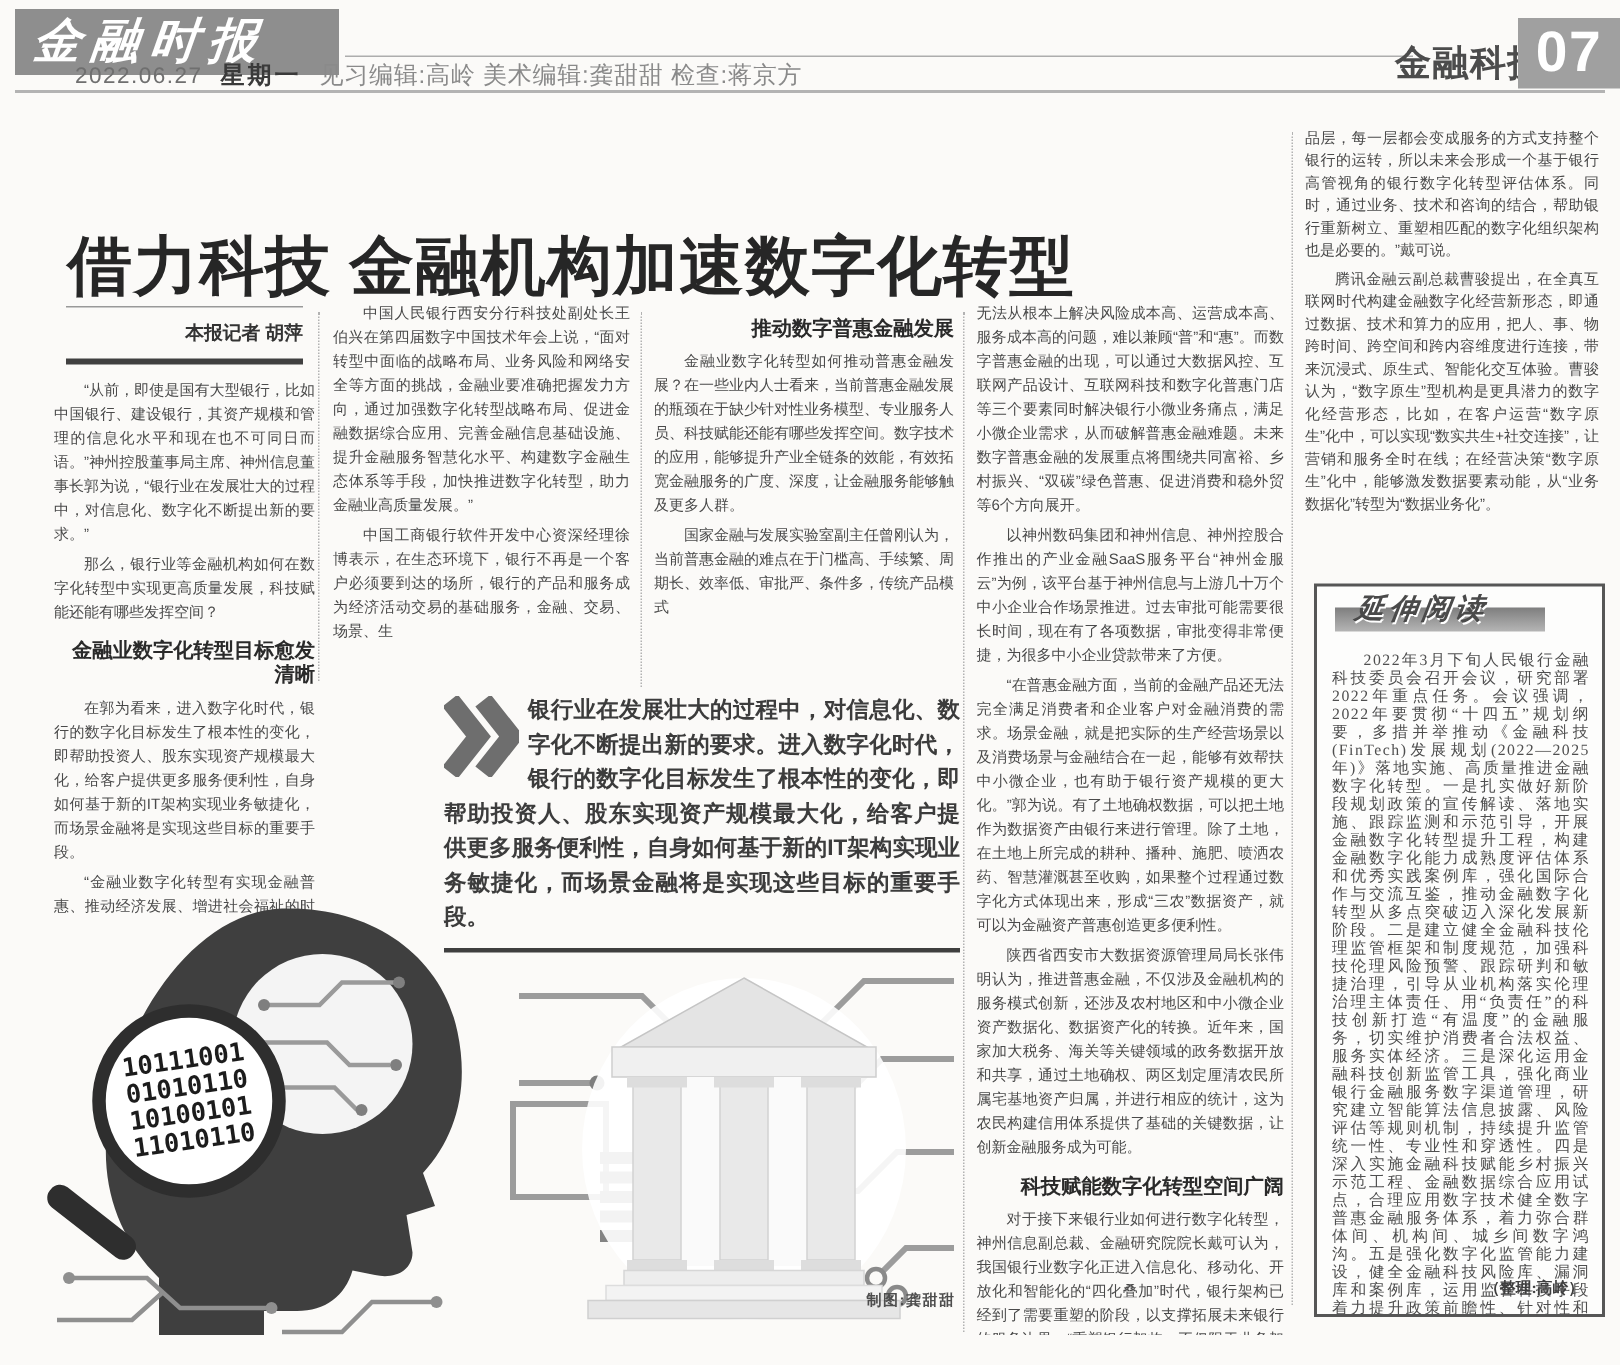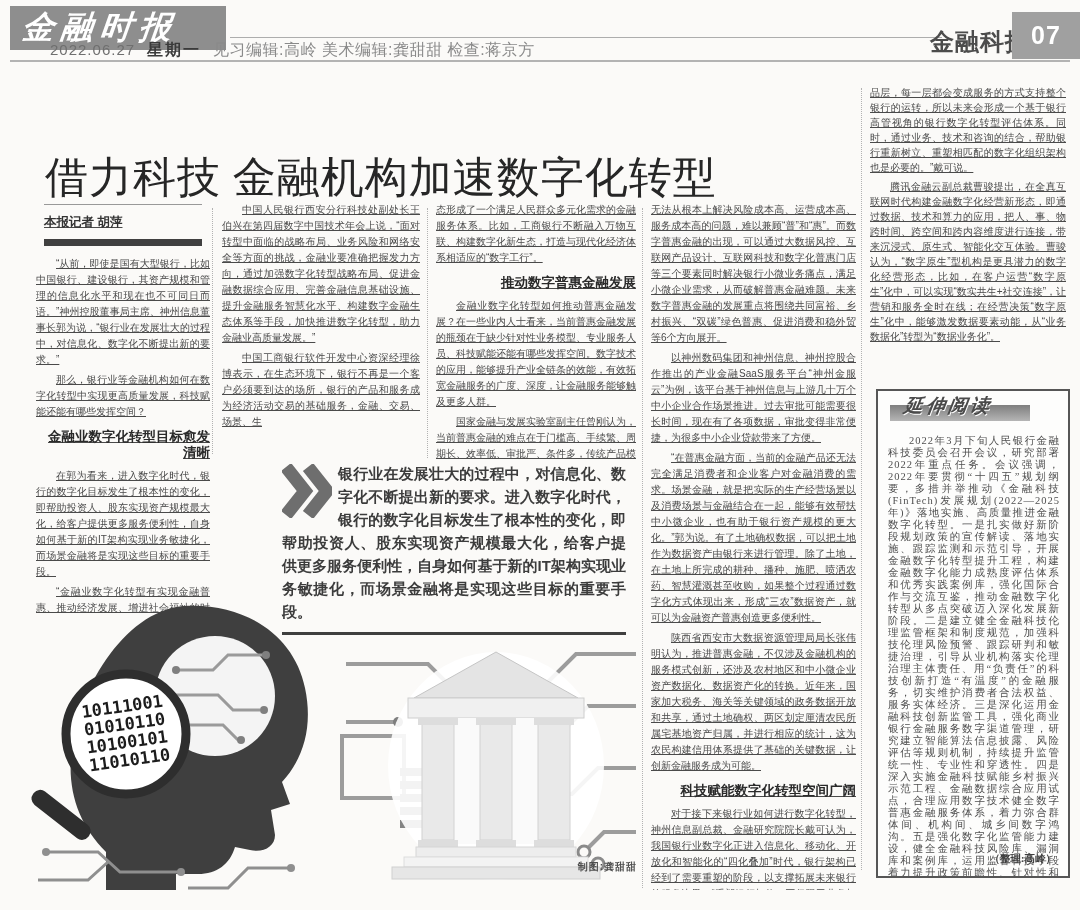--- a/index.html
+++ b/index.html
@@ -12,47 +12,47 @@
   .logo-text{color:#fff;font-family:"Liberation Serif","DejaVu Serif",serif;font-style:italic;font-weight:bold;
              font-size:32px;letter-spacing:7px;padding-left:12px;transform:skewX(-6deg);white-space:nowrap;}
   .hairline{left:230px;top:37px;width:712px;height:1px;background:#adadad;}
   .date-row{left:14px;top:40px;display:flex;align-items:baseline;gap:12px;white-space:nowrap;margin-left:36px;}
   .date{font-size:15px;color:#6f6f6f;letter-spacing:1px;}
   .weekday{font-size:16px;color:#3a3a3a;font-weight:bold;letter-spacing:2px;}
   .editors{font-size:16px;color:#8a8a8a;letter-spacing:0.5px;}
   .header-rule{left:10px;top:60px;width:1060px;height:2px;background:#b3b3b3;}
   .section-title{left:930px;top:26px;width:78px;font-size:24px;color:#4c4c4c;font-weight:600;letter-spacing:1px;white-space:nowrap;}
   .page-box{left:1012px;top:12px;width:68px;height:47px;background:#a0a0a0;display:flex;align-items:center;justify-content:center;}
-  .page-no{color:#fff;font-size:25px;font-weight:bold;letter-spacing:1px;}
+  .page-no{color:#fff;font-size:38px;font-weight:bold;letter-spacing:1px;}
 
   
   .headline{left:45px;top:120px;width:980px;font-family:"Liberation Serif","DejaVu Serif",serif;
-            font-weight:400;font-size:43px;color:#262626;letter-spacing:1px;white-space:nowrap;}
-
-  
-  .col{font-size:10px;line-height:16px;text-align:justify;color:#4a4a4a;overflow:hidden;text-decoration:underline;}
+            font-weight:700;font-size:43px;color:#262626;letter-spacing:1px;white-space:nowrap;}
+
+  
+  .col{font-size:10px;line-height:16px;text-align:justify;color:#4a4a4a;overflow:hidden;}
   .col p{margin:0 0 4px 0;text-indent:2em;}
   .col p.cont{text-indent:0;}
   .col1{left:36px;top:202px;width:174px;height:412px;}
   .col2{left:222px;top:202px;width:198px;height:256px;}
   .col3{left:436px;top:202px;width:200px;height:258px;}
   .col4{left:651px;top:202px;width:205px;height:688px;}
   .col5{left:870px;top:85px;width:196px;height:302px;line-height:15px;}
-  .byline{text-align:left;font-size:12.5px;font-weight:bold;color:#333;border-top:1px solid #999;
-          border-bottom:7px solid #404040;padding:9px 0;margin:2px 8px 10px;text-indent:0;}
+  .byline{text-align:right;font-size:12.5px;font-weight:bold;color:#333;border-top:1px solid #999;
+          border-bottom:4px solid #404040;padding:9px 0;margin:2px 8px 10px;text-indent:0;}
   .subhead{text-align:right;font-weight:bold;font-size:13.5px;color:#2a2a2a;margin:9px 0 7px;text-indent:0;}
 
   .vdiv{width:0;border-left:1px dotted #b2b2b2;}
   .d1{left:212px;top:208px;height:246px;}
   .d2{left:427px;top:208px;height:250px;}
   .d3{left:642px;top:208px;height:680px;}
   .d4{left:861px;top:88px;height:782px;}
 
   
-  .pullquote{left:282px;top:462px;width:344px;font-size:15px;line-height:23px;font-weight:bold;
+  .pullquote{left:296px;top:462px;width:344px;font-size:15px;line-height:23px;font-weight:bold;
              color:#3c3c3c;text-align:justify;}
   .pq-chevron{float:left;width:50px;height:54px;margin:2px 6px 2px 0;}
   .pq-rule{border-bottom:3px solid #3f3f3f;margin-top:9px;}
 
   
   .head-illo{left:28px;top:600px;}
   .building-illo{left:336px;top:636px;}
   .illo-credit{left:545px;top:860px;width:92px;font-size:10px;font-weight:bold;color:#4e4e4e;text-align:right;letter-spacing:1px;}
 
   
@@ -102,21 +102,20 @@
   <p>在郭为看来，进入数字化时代，银行的数字化目标发生了根本性的变化，即帮助投资人、股东实现资产规模最大化，给客户提供更多服务便利性，自身如何基于新的IT架构实现业务敏捷化，而场景金融将是实现这些目标的重要手段。</p>
   <p>“金融业数字化转型有实现金融普惠、推动经济发展、增进社会福祉的时代要义。”</p>
 </div>
 
 <div class="abs col col2">
   <p>中国人民银行西安分行科技处副处长王伯兴在第四届数字中国技术年会上说，“面对转型中面临的战略布局、业务风险和网络安全等方面的挑战，金融业要准确把握发力方向，通过加强数字化转型战略布局、促进金融数据综合应用、完善金融信息基础设施、提升金融服务智慧化水平、构建数字金融生态体系等手段，加快推进数字化转型，助力金融业高质量发展。”</p>
   <p>中国工商银行软件开发中心资深经理徐博表示，在生态环境下，银行不再是一个客户必须要到达的场所，银行的产品和服务成为经济活动交易的基础服务，金融、交易、场景、生</p>
 </div>
 
 <div class="abs col col3">
-  <p class="cont">态形成了一个满足人民群众多元化需求的金融服务体系。比如，工商银行不断融入万物互联、构建数字化新生态，打造与现代化经济体系相适应的“数字工行”。</p>
   <div class="subhead">推动数字普惠金融发展</div>
   <p>金融业数字化转型如何推动普惠金融发展？在一些业内人士看来，当前普惠金融发展的瓶颈在于缺少针对性业务模型、专业服务人员、科技赋能还能有哪些发挥空间。数字技术的应用，能够提升产业全链条的效能，有效拓宽金融服务的广度、深度，让金融服务能够触及更多人群。</p>
   <p>国家金融与发展实验室副主任曾刚认为，当前普惠金融的难点在于门槛高、手续繁、周期长、效率低、审批严、条件多，传统产品模式</p>
 </div>
 
 <div class="abs col col4">
   <p class="cont">无法从根本上解决风险成本高、运营成本高、服务成本高的问题，难以兼顾“普”和“惠”。而数字普惠金融的出现，可以通过大数据风控、互联网产品设计、互联网科技和数字化普惠门店等三个要素同时解决银行小微业务痛点，满足小微企业需求，从而破解普惠金融难题。未来数字普惠金融的发展重点将围绕共同富裕、乡村振兴、“双碳”绿色普惠、促进消费和稳外贸等6个方向展开。</p>
   <p>以神州数码集团和神州信息、神州控股合作推出的产业金融SaaS服务平台“神州金服云”为例，该平台基于神州信息与上游几十万个中小企业合作场景推进。过去审批可能需要很长时间，现在有了各项数据，审批变得非常便捷，为很多中小企业贷款带来了方便。</p>
   <p>“在普惠金融方面，当前的金融产品还无法完全满足消费者和企业客户对金融消费的需求。场景金融，就是把实际的生产经营场景以及消费场景与金融结合在一起，能够有效帮扶中小微企业，也有助于银行资产规模的更大化。”郭为说。有了土地确权数据，可以把土地作为数据资产由银行来进行管理。除了土地，在土地上所完成的耕种、播种、施肥、喷洒农药、智慧灌溉甚至收购，如果整个过程通过数字化方式体现出来，形成“三农”数据资产，就可以为金融资产普惠创造更多便利性。</p>
   <p>陕西省西安市大数据资源管理局局长张伟明认为，推进普惠金融，不仅涉及金融机构的服务模式创新，还涉及农村地区和中小微企业资产数据化、数据资产化的转换。近年来，国家加大税务、海关等关键领域的政务数据开放和共享，通过土地确权、两区划定厘清农民所属宅基地资产归属，并进行相应的统计，这为农民构建信用体系提供了基础的关键数据，让创新金融服务成为可能。</p>

